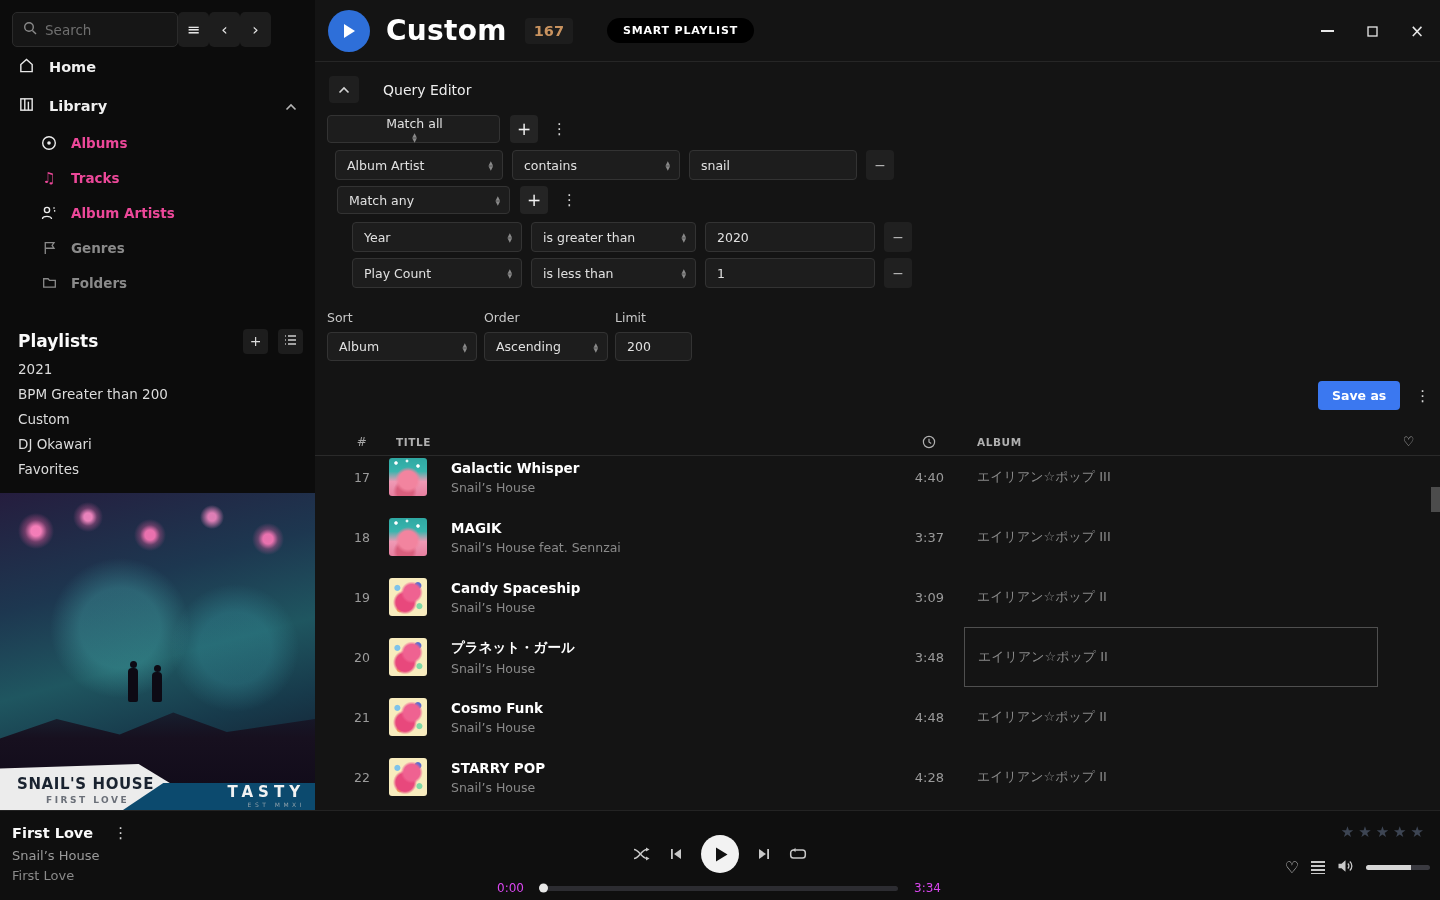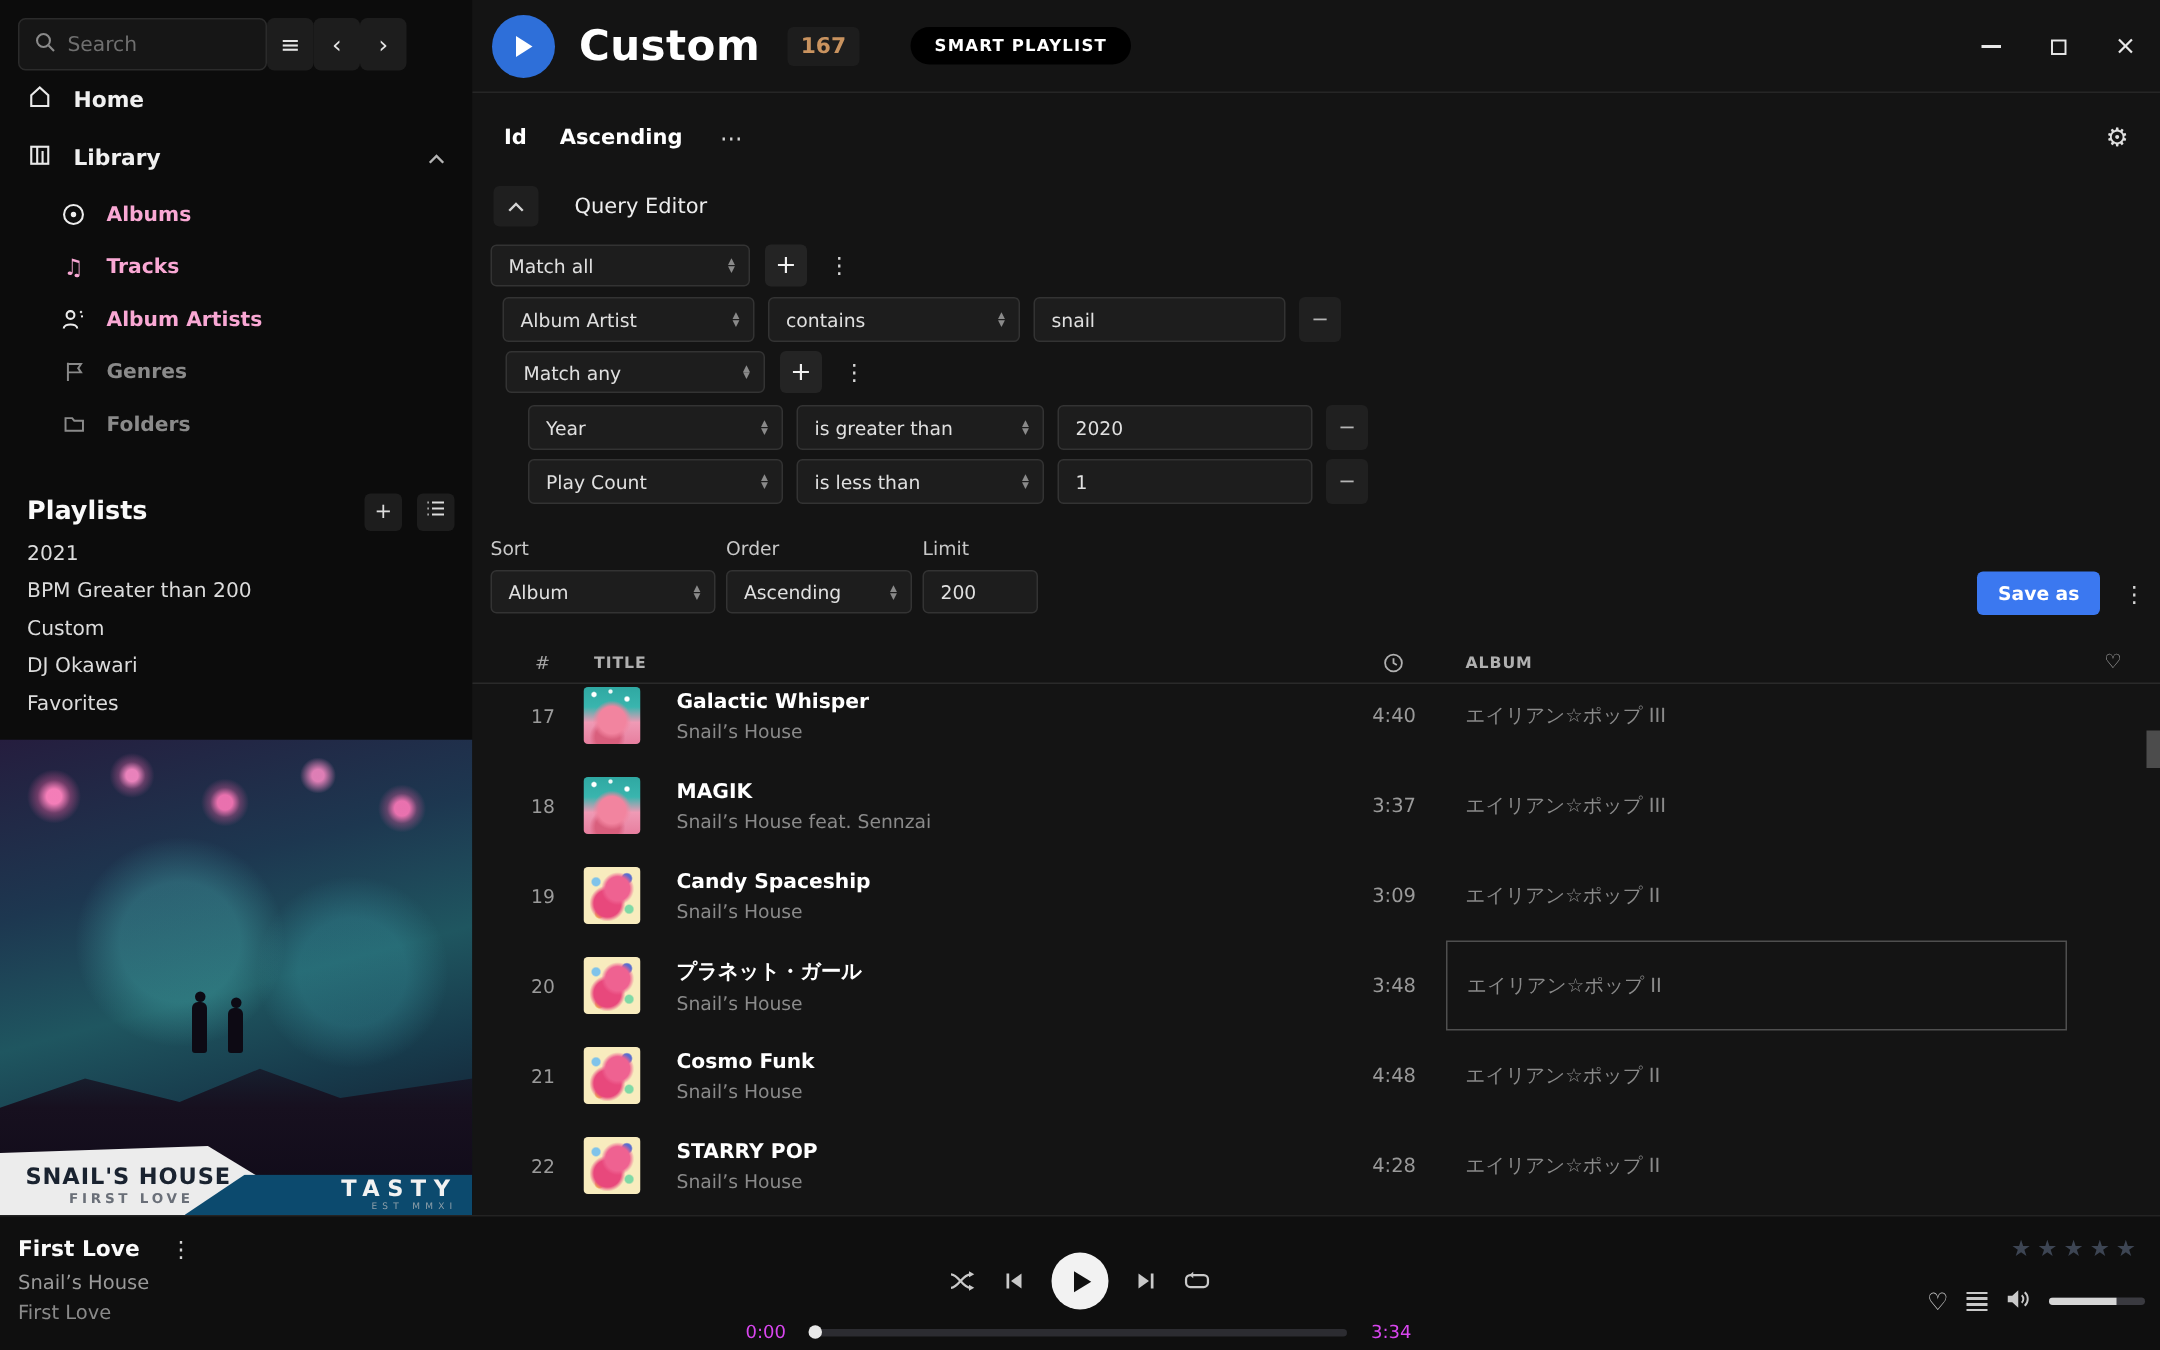--- a/index.html
+++ b/index.html
@@ -12,21 +12,21 @@
   .search-row { display:flex; padding:12px 12px 0 12px; }
   .search-box { width:166px; height:35px; background:#161616; border:1px solid #2b2b2b; border-radius:5px;
     display:flex; align-items:center; gap:8px; padding:0 10px; }
   .search-box input { background:transparent; border:0; outline:none; color:#c9c9c9; font-size:13.5px; width:110px; font-family:inherit; }
   .search-box input::placeholder { color:#6f6f6f; }
   .sq-btn { width:31px; height:35px; background:#1d1d1d; border-radius:5px; display:flex; align-items:center; justify-content:center;
     color:#e5e5e5; font-size:16px; cursor:pointer; }
   .nav-item { display:flex; align-items:center; gap:14px; padding:0 18px; height:39px; font-weight:bold; font-size:14.5px; color:#f0f0f0; }
   .nav-item:first-of-type { margin-top:8px; }
   .nav-spacer { flex:1; }
-  .sub-item { display:flex; align-items:center; gap:13px; padding-left:40px; height:35px; font-weight:bold; font-size:13.5px; color:#f9a8d4; }
+  .sub-item { display:flex; align-items:center; gap:13px; padding-left:40px; height:35px; font-weight:bold; font-size:13.5px; color:#ec4899; }
   .sub-item:first-of-type { margin-top:3px; }
   .sub-item.dim { color:#8a8a8a; }
   .sub-item .gi { width:18px; display:flex; justify-content:center; color:inherit; font-size:15px; }
   .pl-head { display:flex; align-items:center; margin:26px 12px 0 18px; height:30px; }
   .pl-title { font-size:17px; font-weight:bold; color:#fafafa; flex:1; }
   .pl-btn { width:25px; height:25px; background:#1d1d1d; border-radius:4px; display:flex; align-items:center; justify-content:center;
     color:#ddd; font-size:14px; margin-left:10px; cursor:pointer; }
   .playlist-item { display:flex; align-items:center; padding-left:18px; height:25px; font-size:13.5px; color:#dcdcdc; cursor:pointer; }
 
   
@@ -325,38 +325,32 @@
           <svg width="11" height="11" viewBox="0 0 11 11">
               <rect x="1" y="1" width="9" height="9" fill="none" stroke="#e8e8e8" stroke-width="1.3"></rect>
             </svg>
         </div>
         <div class="wc wc-close">
             <span>×</span>
           </div>
       </div>
     </div>
 
-    <div class="sort-row">
-      <span class="sort-field">Id</span>
-      <span class="sort-dir">Ascending</span>
-      <span class="dots-h">⋯</span>
-      <span class="gear">⚙</span>
-    </div>
 
     <div class="qe-header">
       <div class="qe-toggle">
         <svg width="12" height="8" viewBox="0 0 12 8" fill="none" stroke="#d5d5d5" stroke-width="1.6">
             <polyline points="1.5,6.5 6,2 10.5,6.5"></polyline>
           </svg>
       </div>
       <span class="qe-title">Query Editor</span>
     </div>
 
     <div class="qrow row-matchall">
-      <div class="select" style="width:173px;">
+      <div class="select" style="width:173px;flex-direction:column;">
         <span>Match all</span>
         <span class="updn">
             <span>▲</span>
             <span>▼</span>
           </span>
       </div>
       <div class="plus-btn">
           <span>+</span>
         </div>
       <span class="dots-v">⋮</span>

